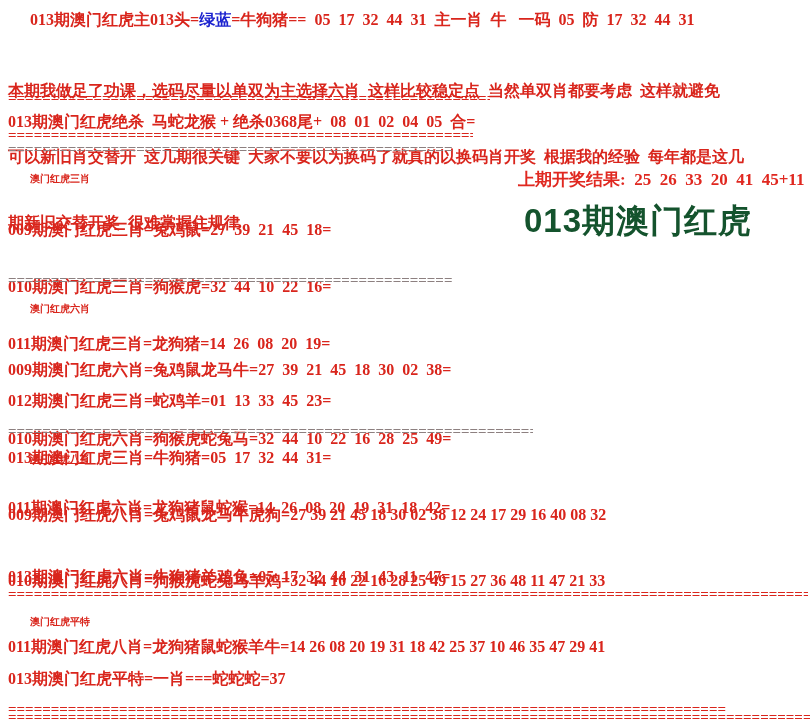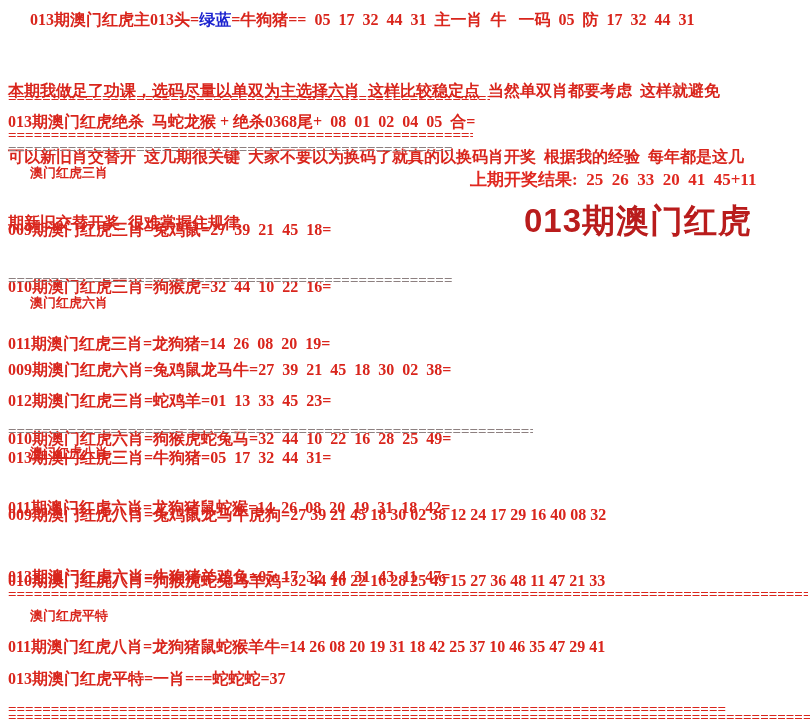--- a/index.html
+++ b/index.html
@@ -10,37 +10,37 @@
     overflow:hidden;
     font-family:"Liberation Serif","DejaVu Serif",serif;
     font-weight:bold;
     color:#d9251c;
   }
   .abs{position:absolute;white-space:pre;}
   .tline{font-size:16px;line-height:20px;}
   .blue{color:#1c23cf;}
   .intro{left:8px;top:36px;font-size:16px;line-height:22px;}
   .row{font-size:16px;white-space:pre;}
-  .sec-title{font-size:13px;left:30px;}
+  .sec-title{font-size:10px;left:30px;margin-top:8px;}
   .rows{left:8px;}
   .sep{
     left:8px;height:10px;overflow:hidden;white-space:nowrap;
     font-size:15px;line-height:9px;letter-spacing:0px;color:#d9251c;
   }
   .sep.gray{color:#8d8080;}
   .r1{top:182px;line-height:19px;}
   .r2{top:312px;line-height:23px;}
   .r3{top:460px;line-height:22px;}
   .r4{top:626px;line-height:21px;}
-  .last-result{left:470px;top:168px;font-size:17px;color:#e02820;}
+  .last-result{left:518px;top:168px;font-size:17px;color:#e02820;}
   .big-title{
     left:524px;top:202px;
     font-family:"Liberation Sans","DejaVu Sans",sans-serif;
     font-size:33px;line-height:38px;letter-spacing:1px;
-    color:#b91c1c;font-weight:bold;
+    color:#14532d;font-weight:bold;
   }
 </style>
 </head>
 <body>
 
 <div class="page">
 
   <div class="abs tline" style="left:30px;top:10px;"><span>013期澳门红虎主013头=</span><span class="blue">绿蓝</span><span>=牛狗猪==  05  17  32  44  31  主一肖  牛   一码  05  防  17  32  44  31</span></div>
 
   <div class="abs intro">

